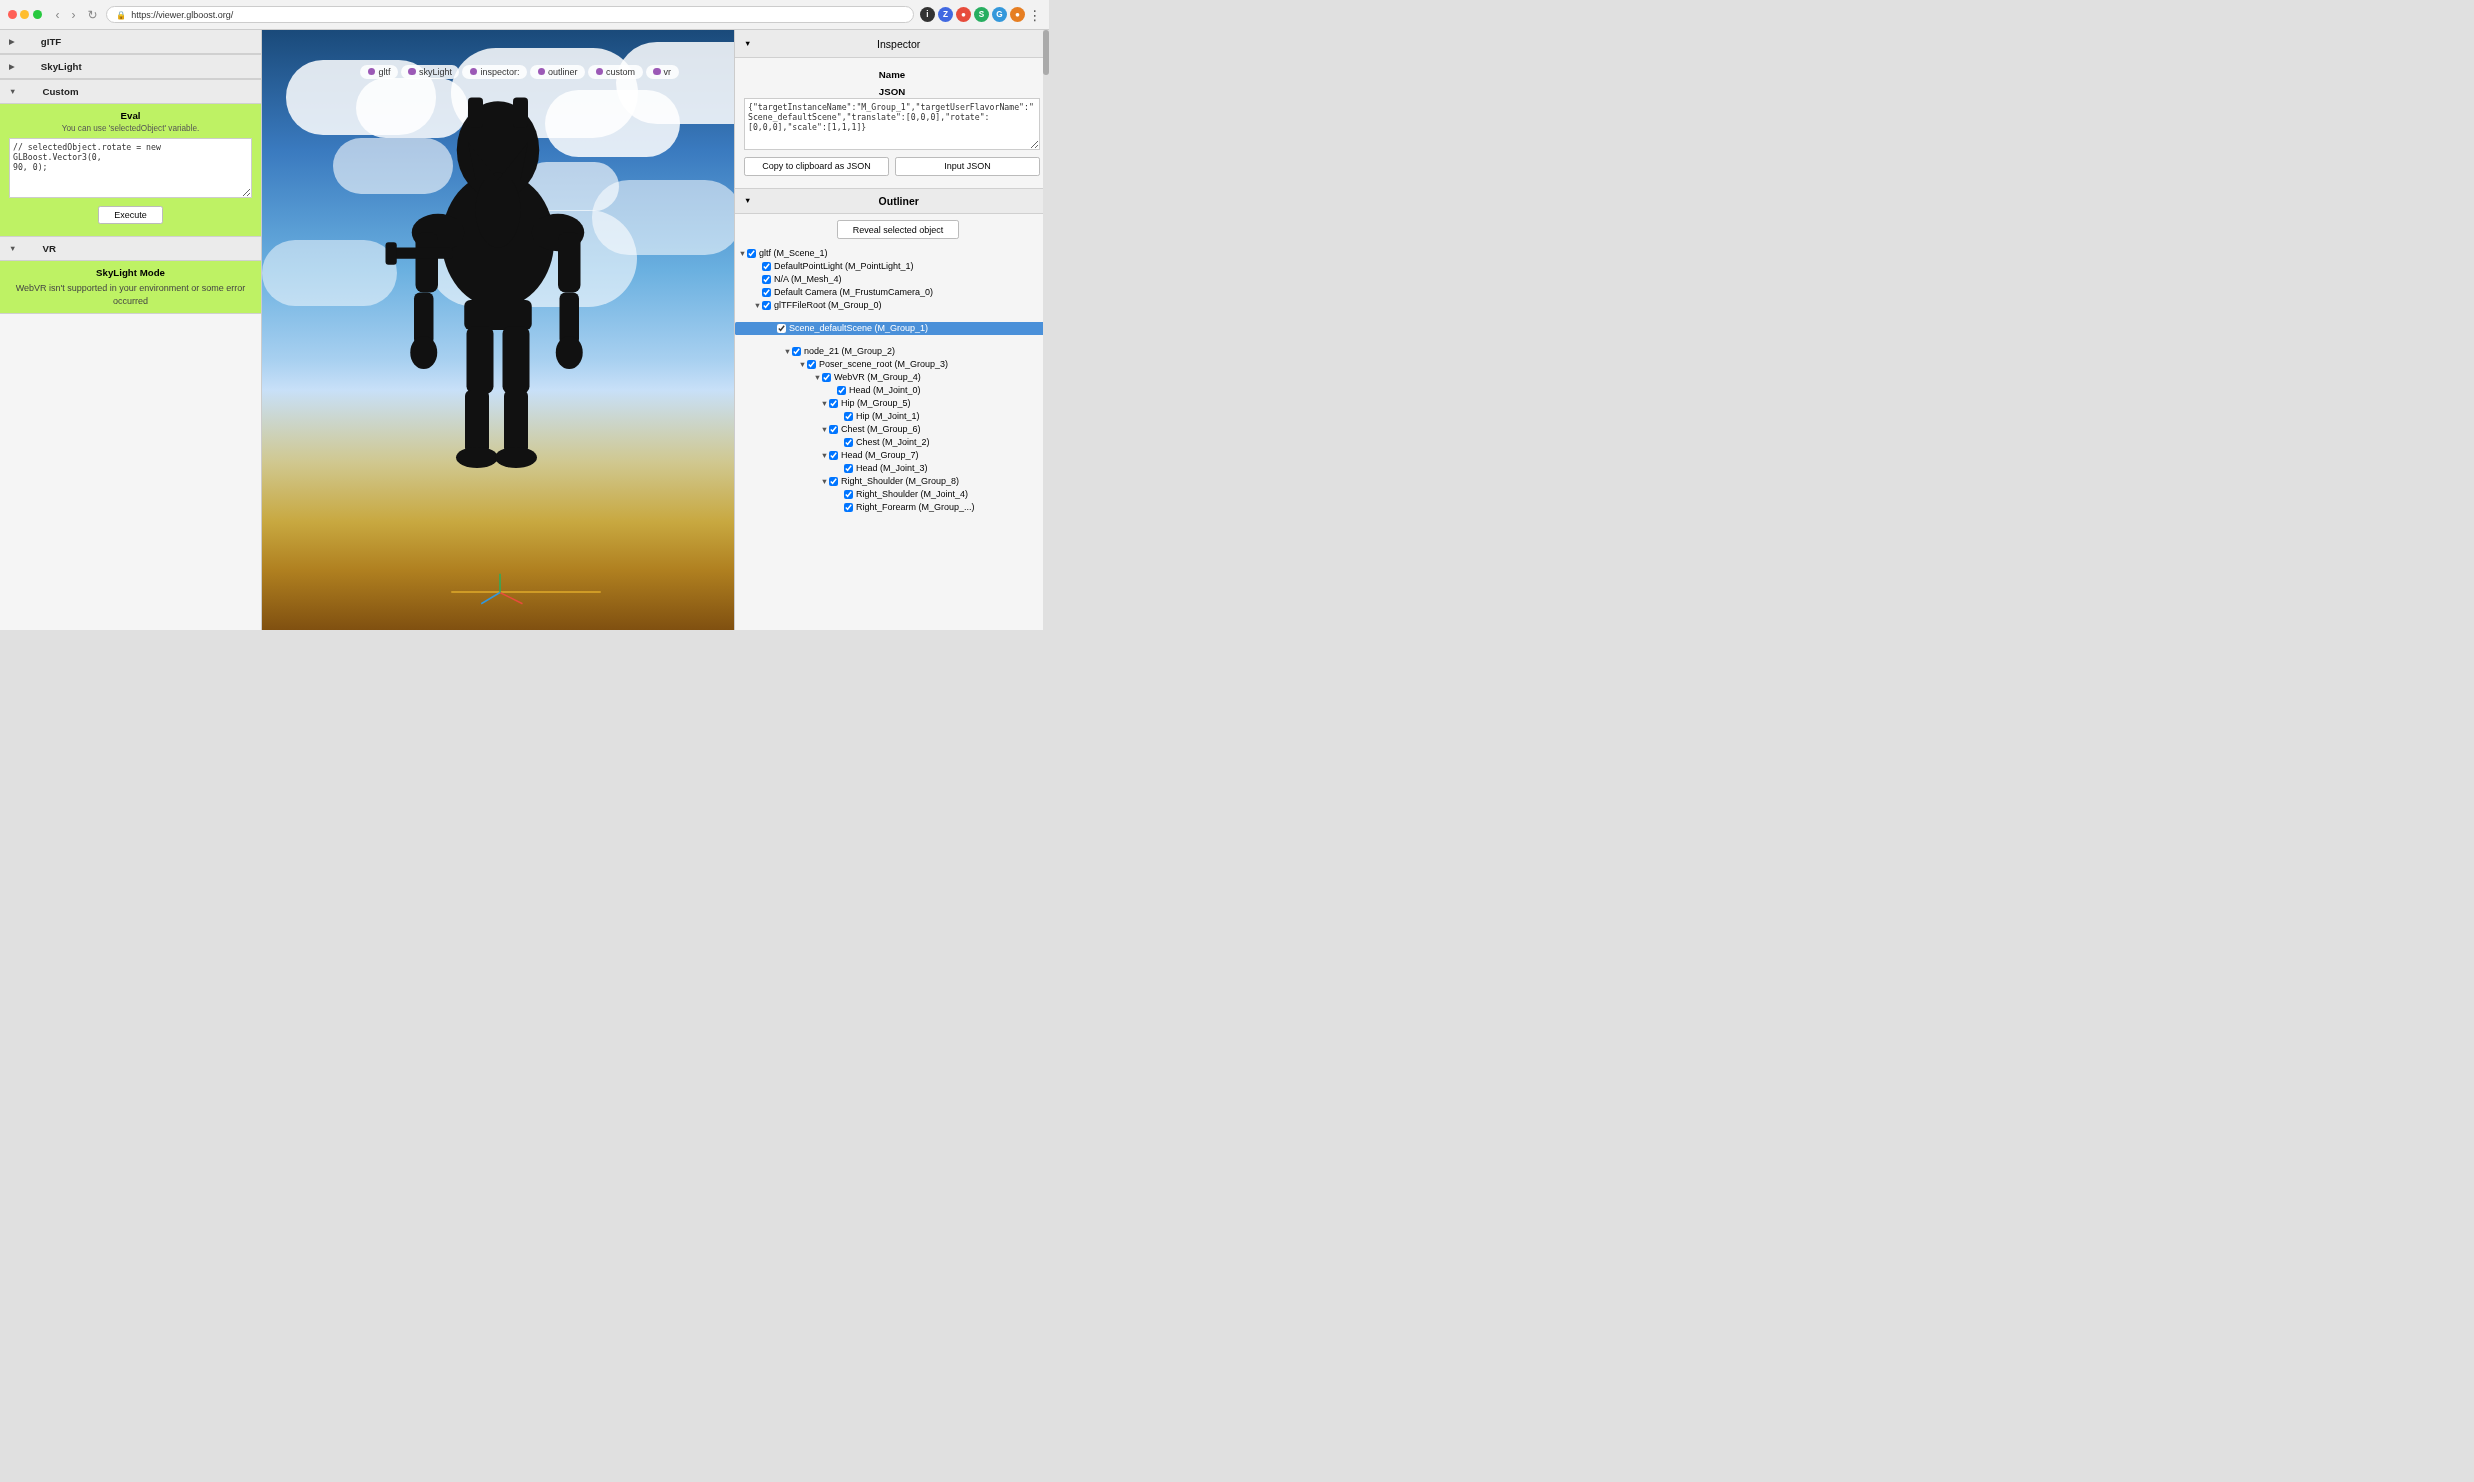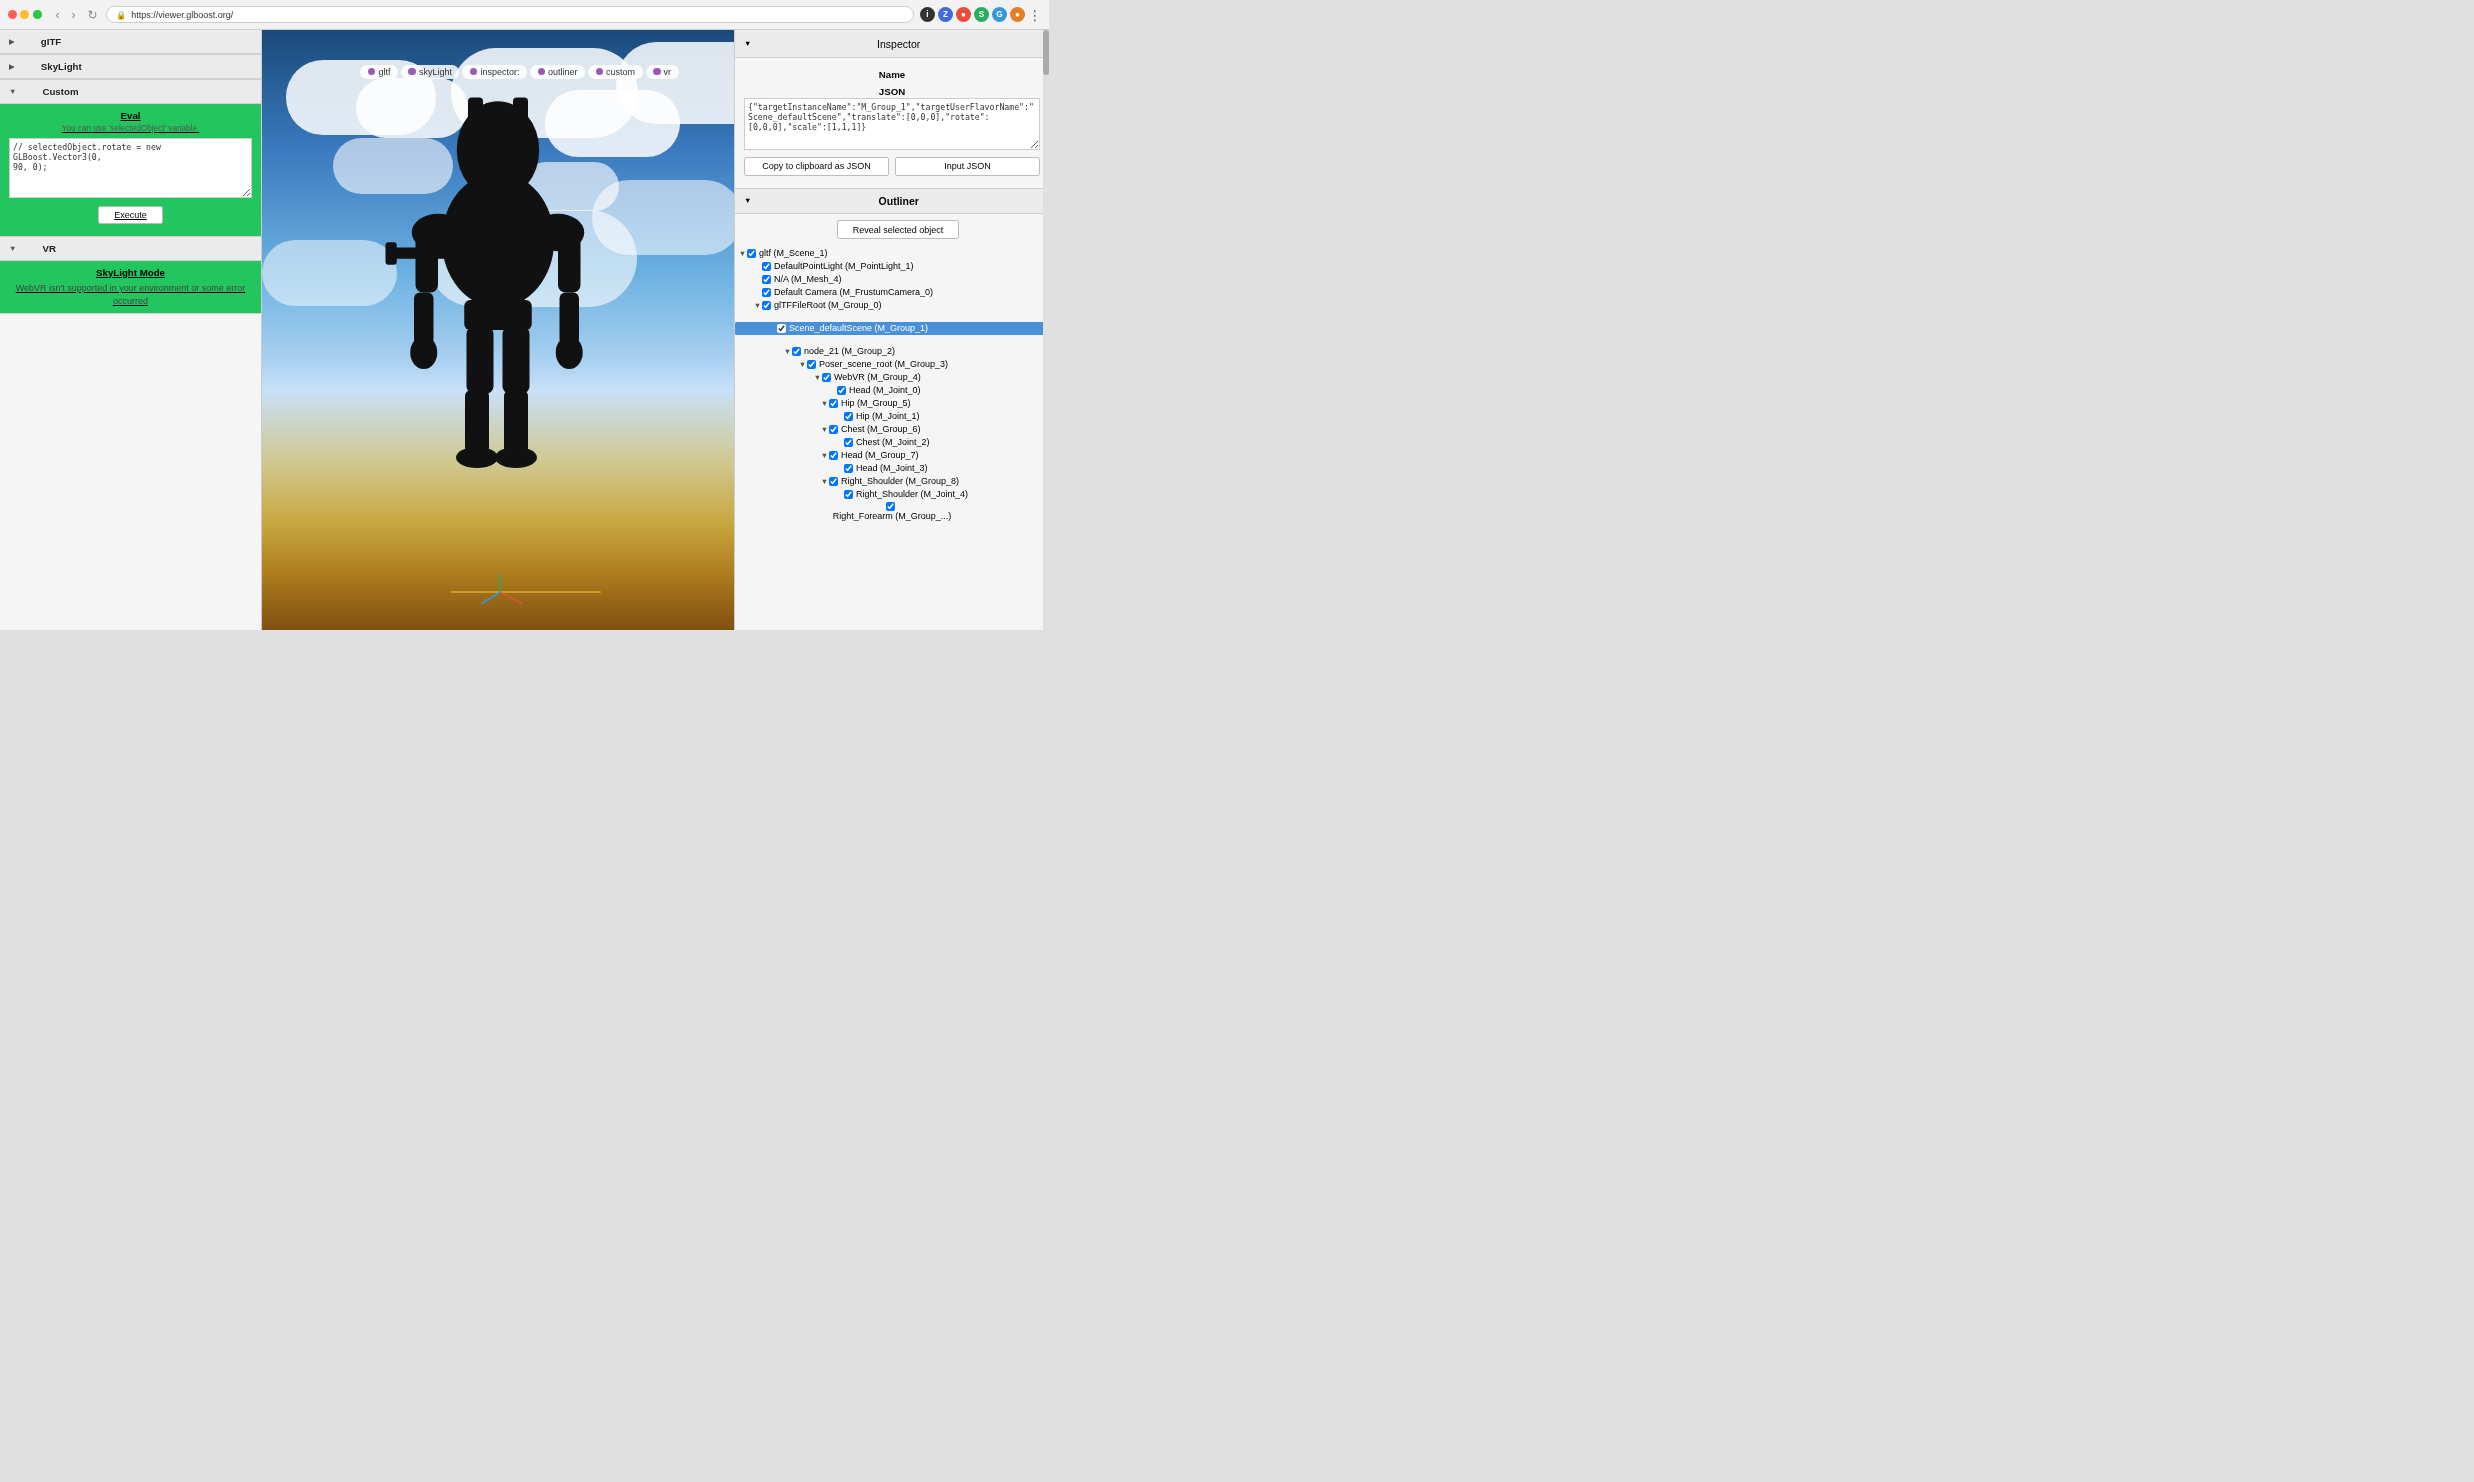--- a/index.html
+++ b/index.html
@@ -132,22 +132,21 @@
     }
     .panel-header-title {
       font-weight: bold;
       font-size: 9.7px;
       color: #222;
       margin-left: 20px;
     }
 
     .panel-content {
       padding: 6px 9px;
-      background: #22c55e;
-      text-decoration: underline;
+      background: #bef264;
     }
 
     .eval-section .eval-label {
       font-weight: bold;
       font-size: 9.7px;
       margin-bottom: 3px;
       text-align: center;
     }
     .eval-hint {
       font-size: 8.2px;
@@ -688,21 +687,21 @@
           <span class="tree-label">Right_Shoulder (M_Group_8)</span>
         </div>
 
         <div class="tree-item">
           <span class="tree-indent" style="width:97px;"></span>
           <span class="tree-toggle"></span>
           <input type="checkbox" class="tree-checkbox" checked="" style="">
           <span class="tree-label">Right_Shoulder (M_Joint_4)</span>
         </div>
 
-        <div class="tree-item" style="overflow:hidden;flex-direction:column;">
+        <div class="tree-item" style="overflow:hidden;">
           <span class="tree-indent" style="width:97px;"></span>
           <span class="tree-toggle"></span>
           <input type="checkbox" class="tree-checkbox" checked="" style="">
           <span class="tree-label">Right_Forearm (M_Group_...)</span>
         </div>
       </div>
     </div>
 
     <div class="scrollbar-track">
       <div class="scrollbar-thumb"></div>

